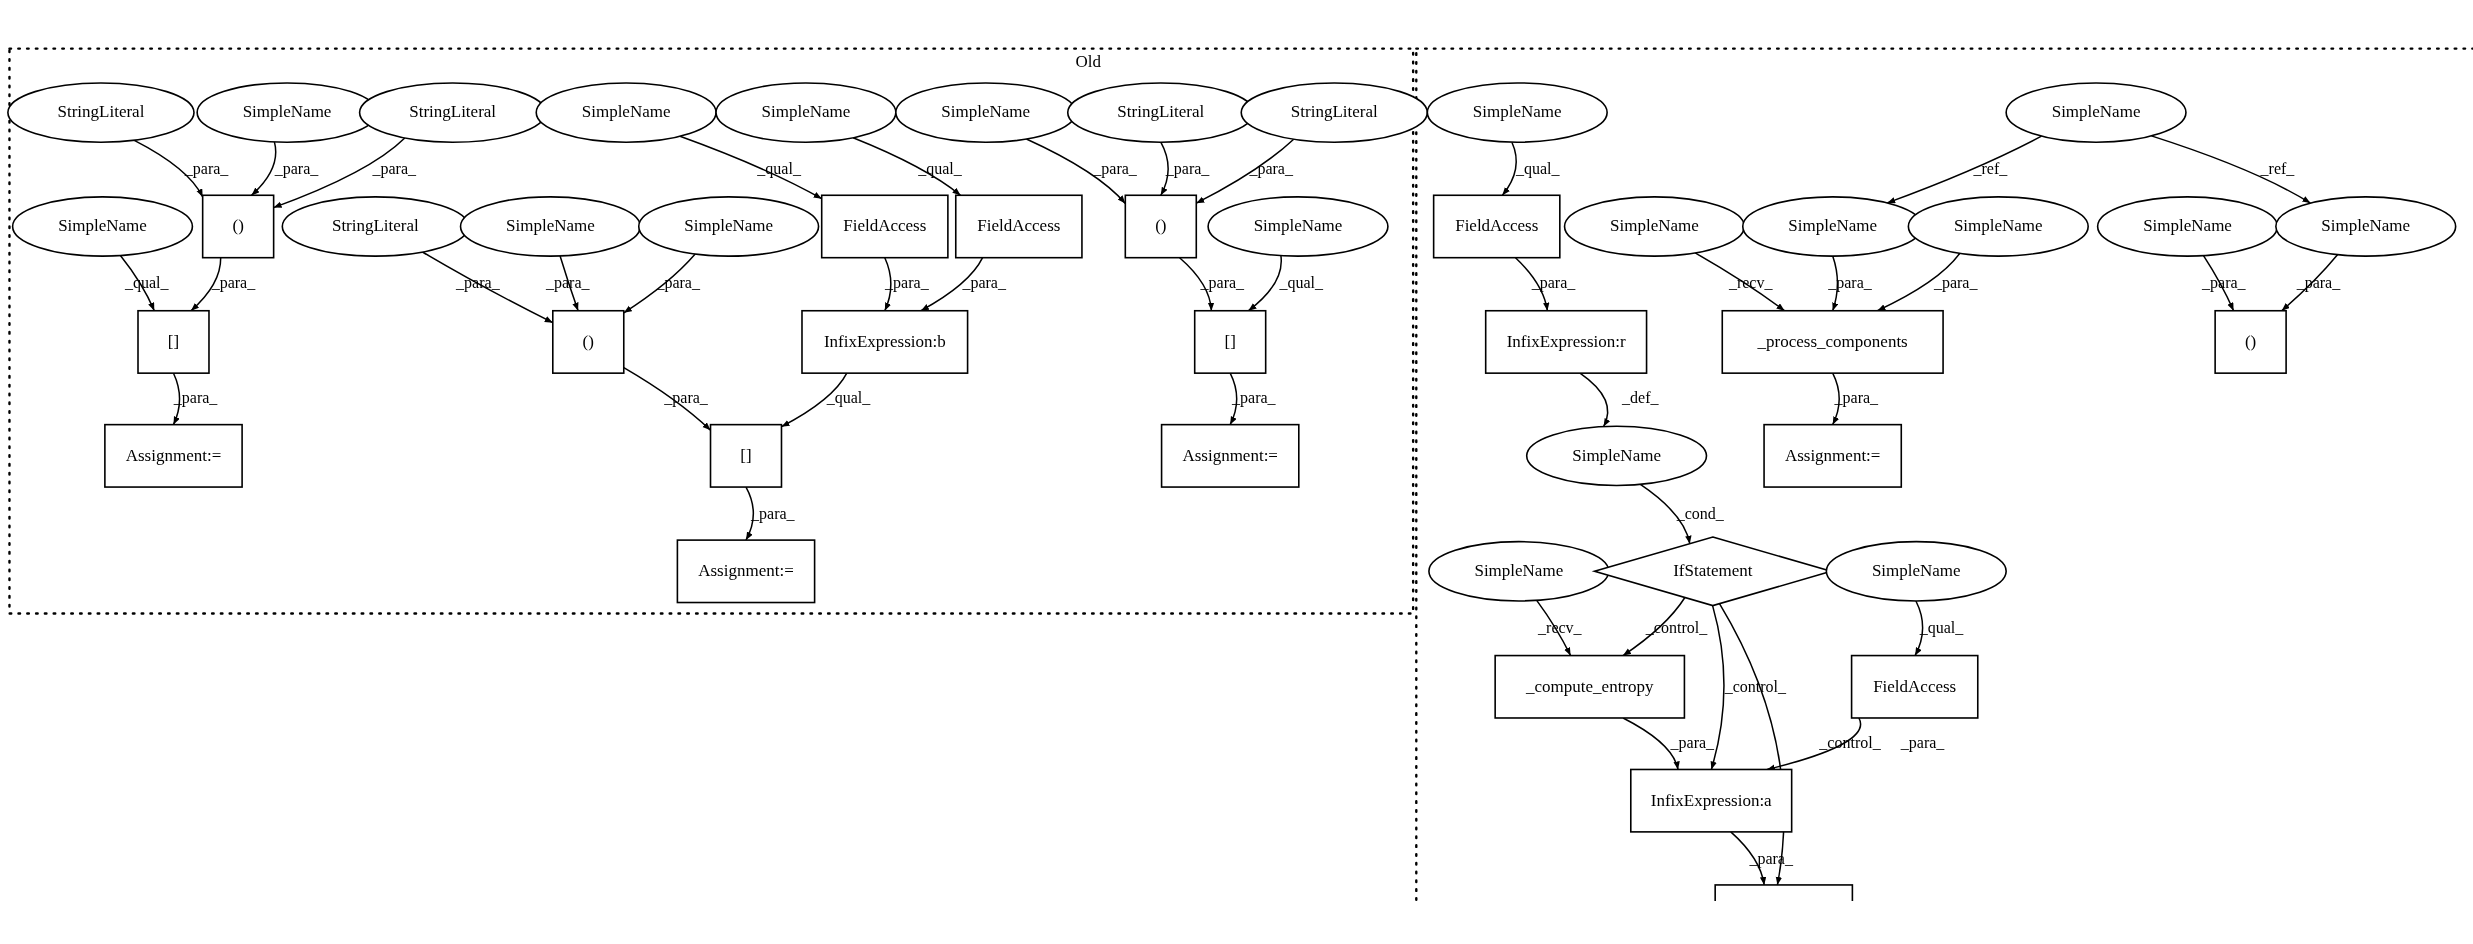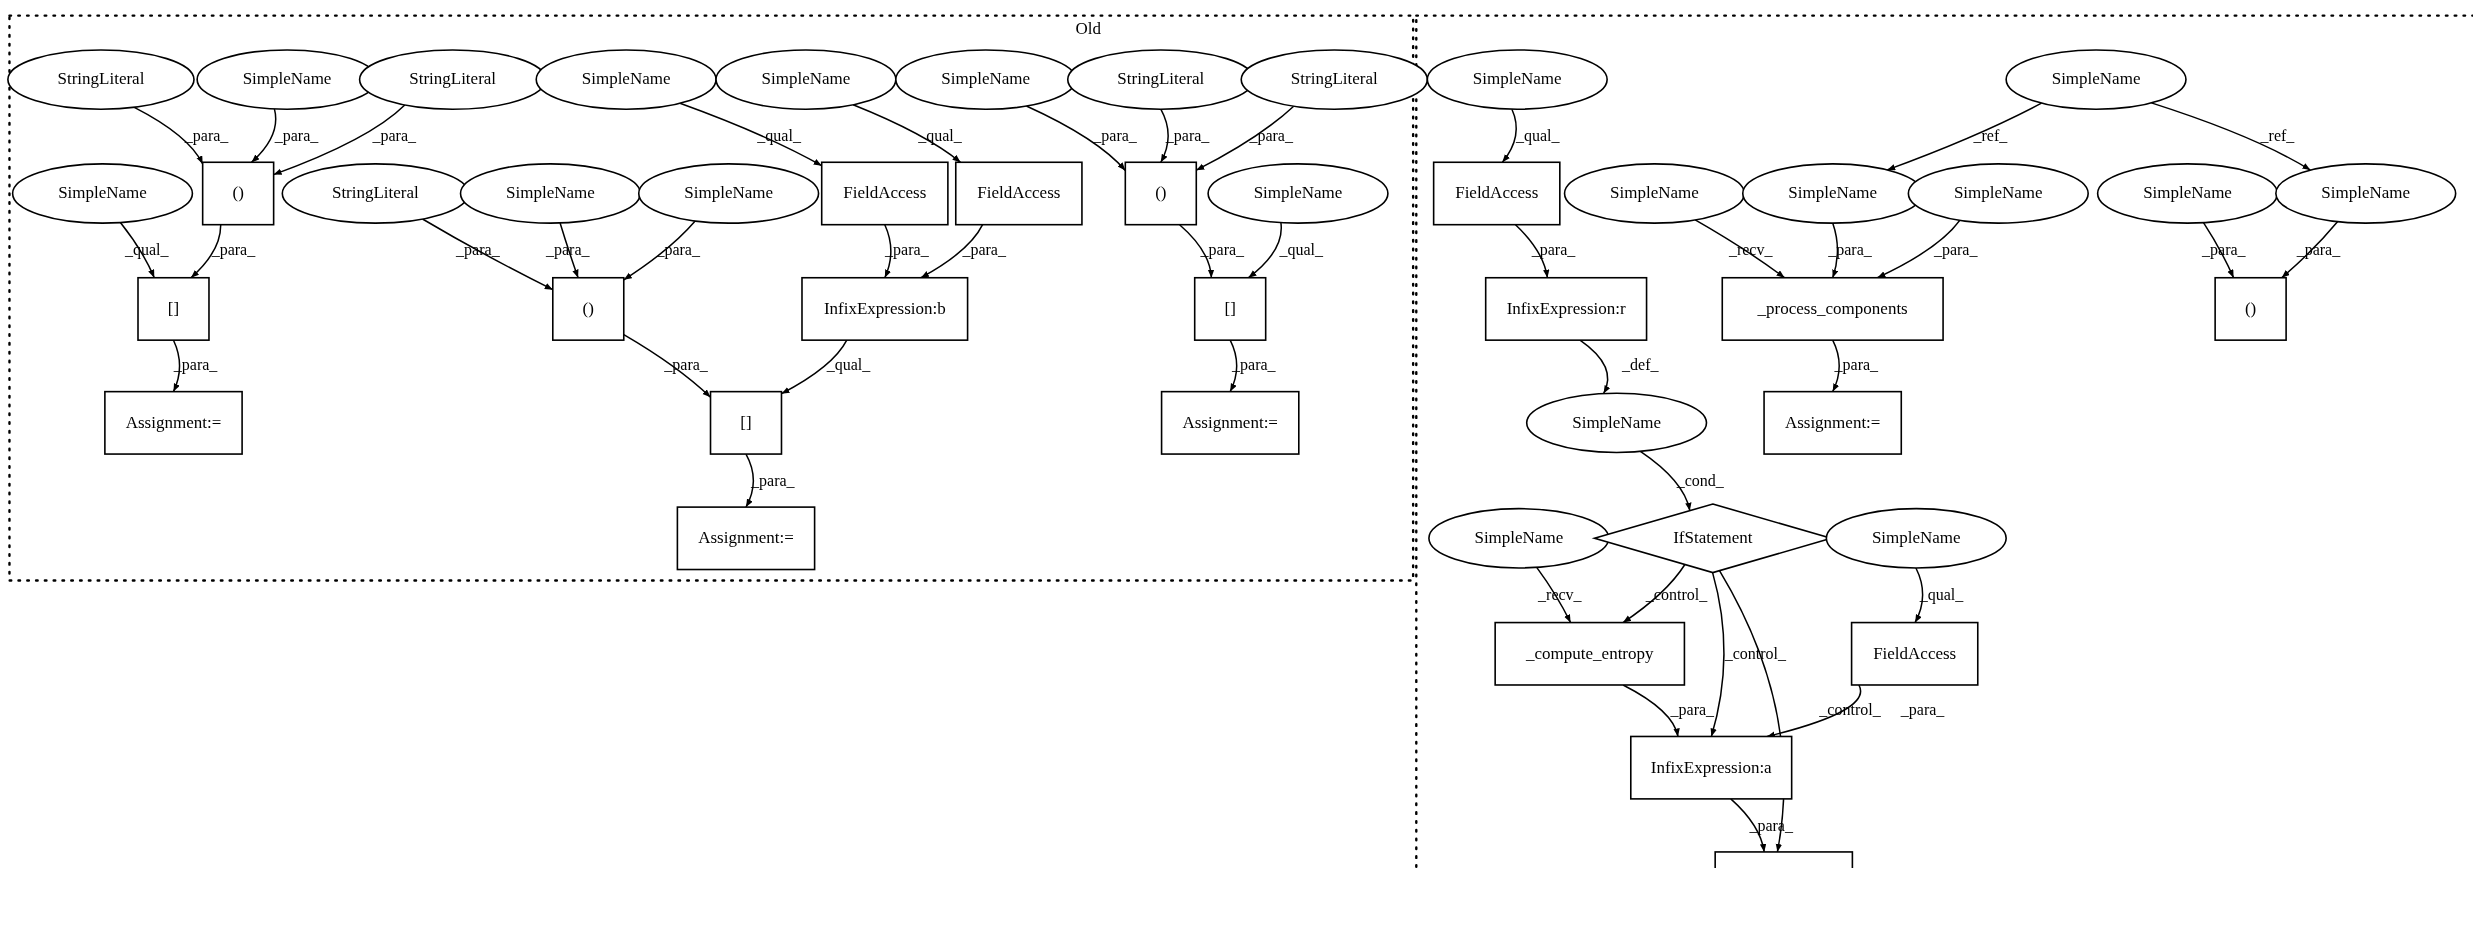--- a/index.html
+++ b/index.html
@@ -7,20 +7,21 @@
     padding: 0;
     background: #ffffff;
   }
   #canvas-root {
     position: relative;
     width: 2473px;
     height: 868px;
     background: #ffffff;
     font-family: "Liberation Serif", "DejaVu Serif", serif;
     overflow: hidden;
+    margin-top: 33px;
   }
   #graph-svg {
     position: absolute;
     left: 0;
     top: 0;
     width: 2473px;
     height: 944px;
   }
   .cluster-box {
     fill: none;

